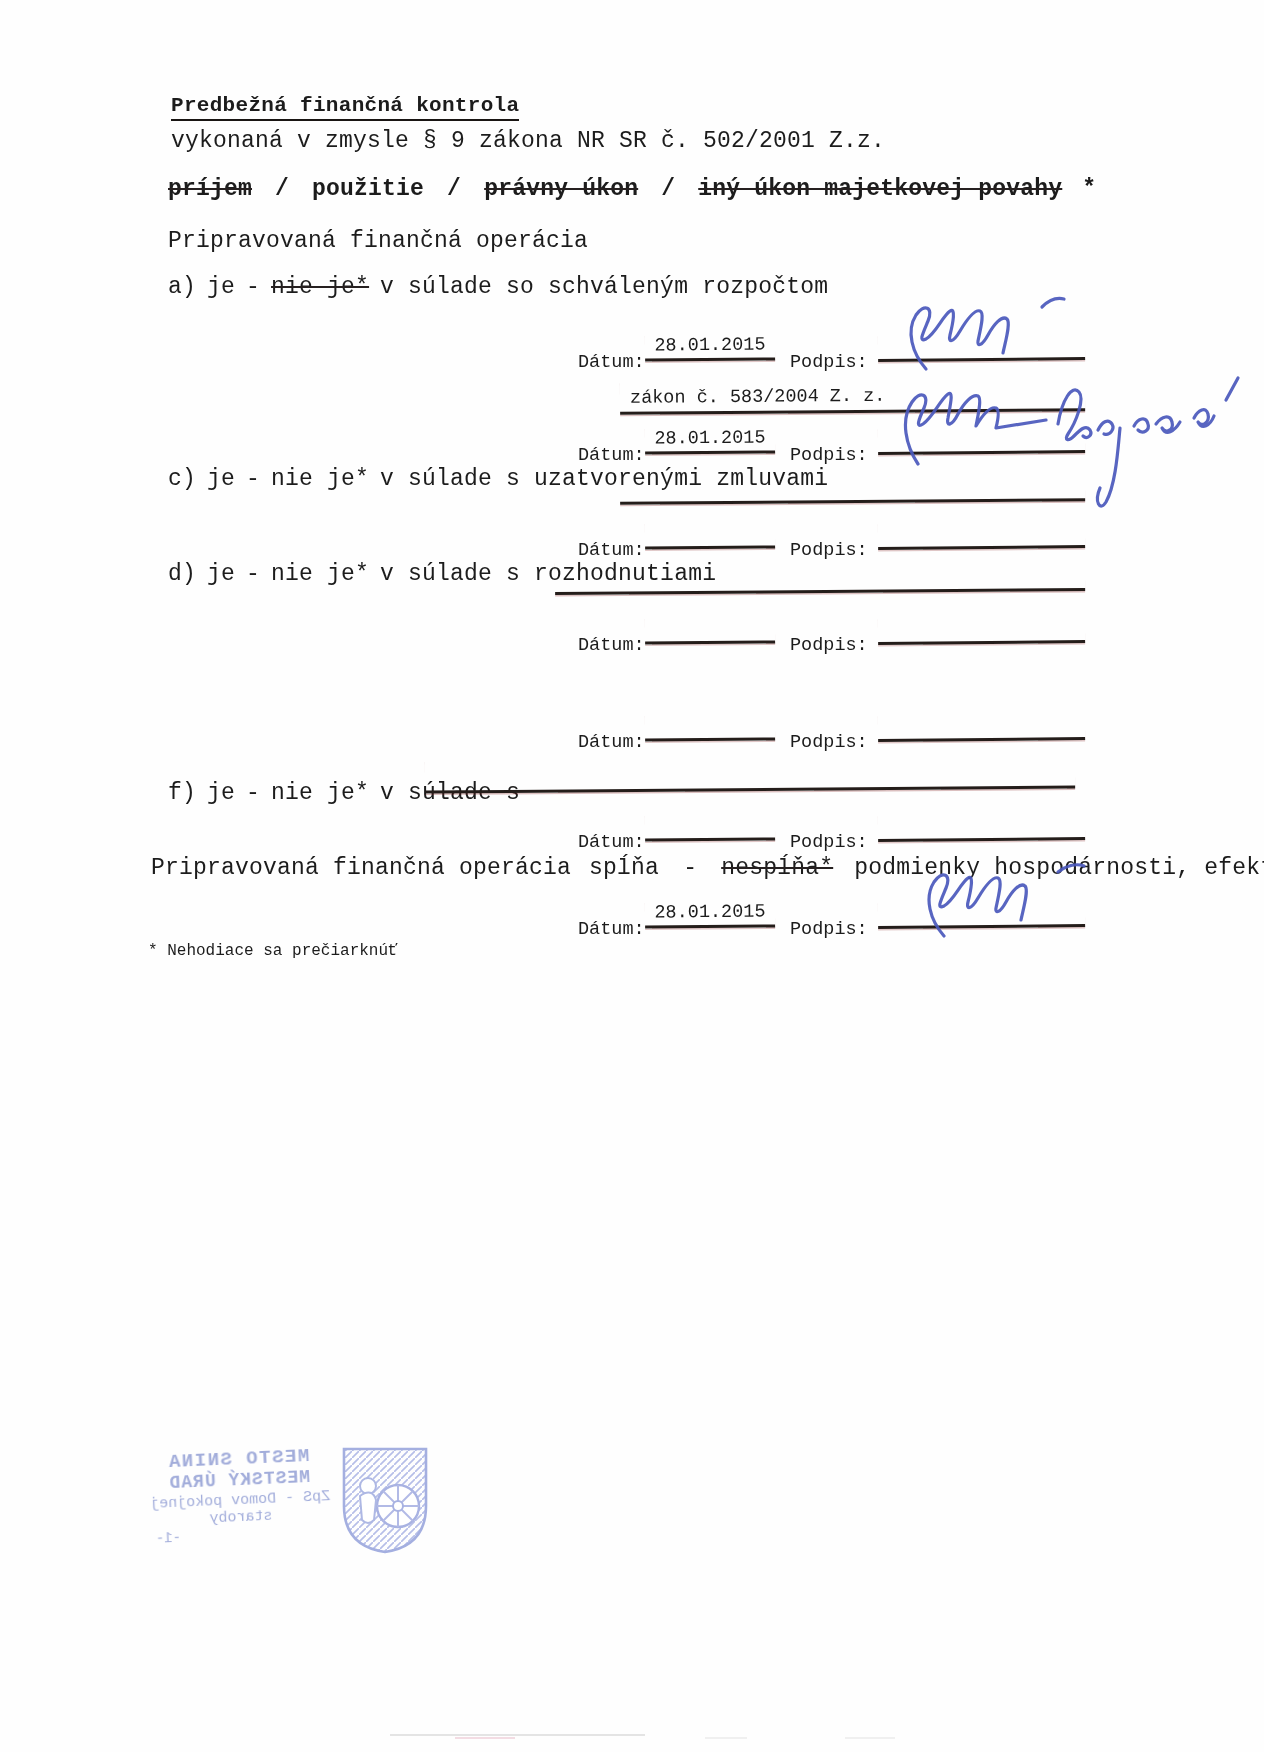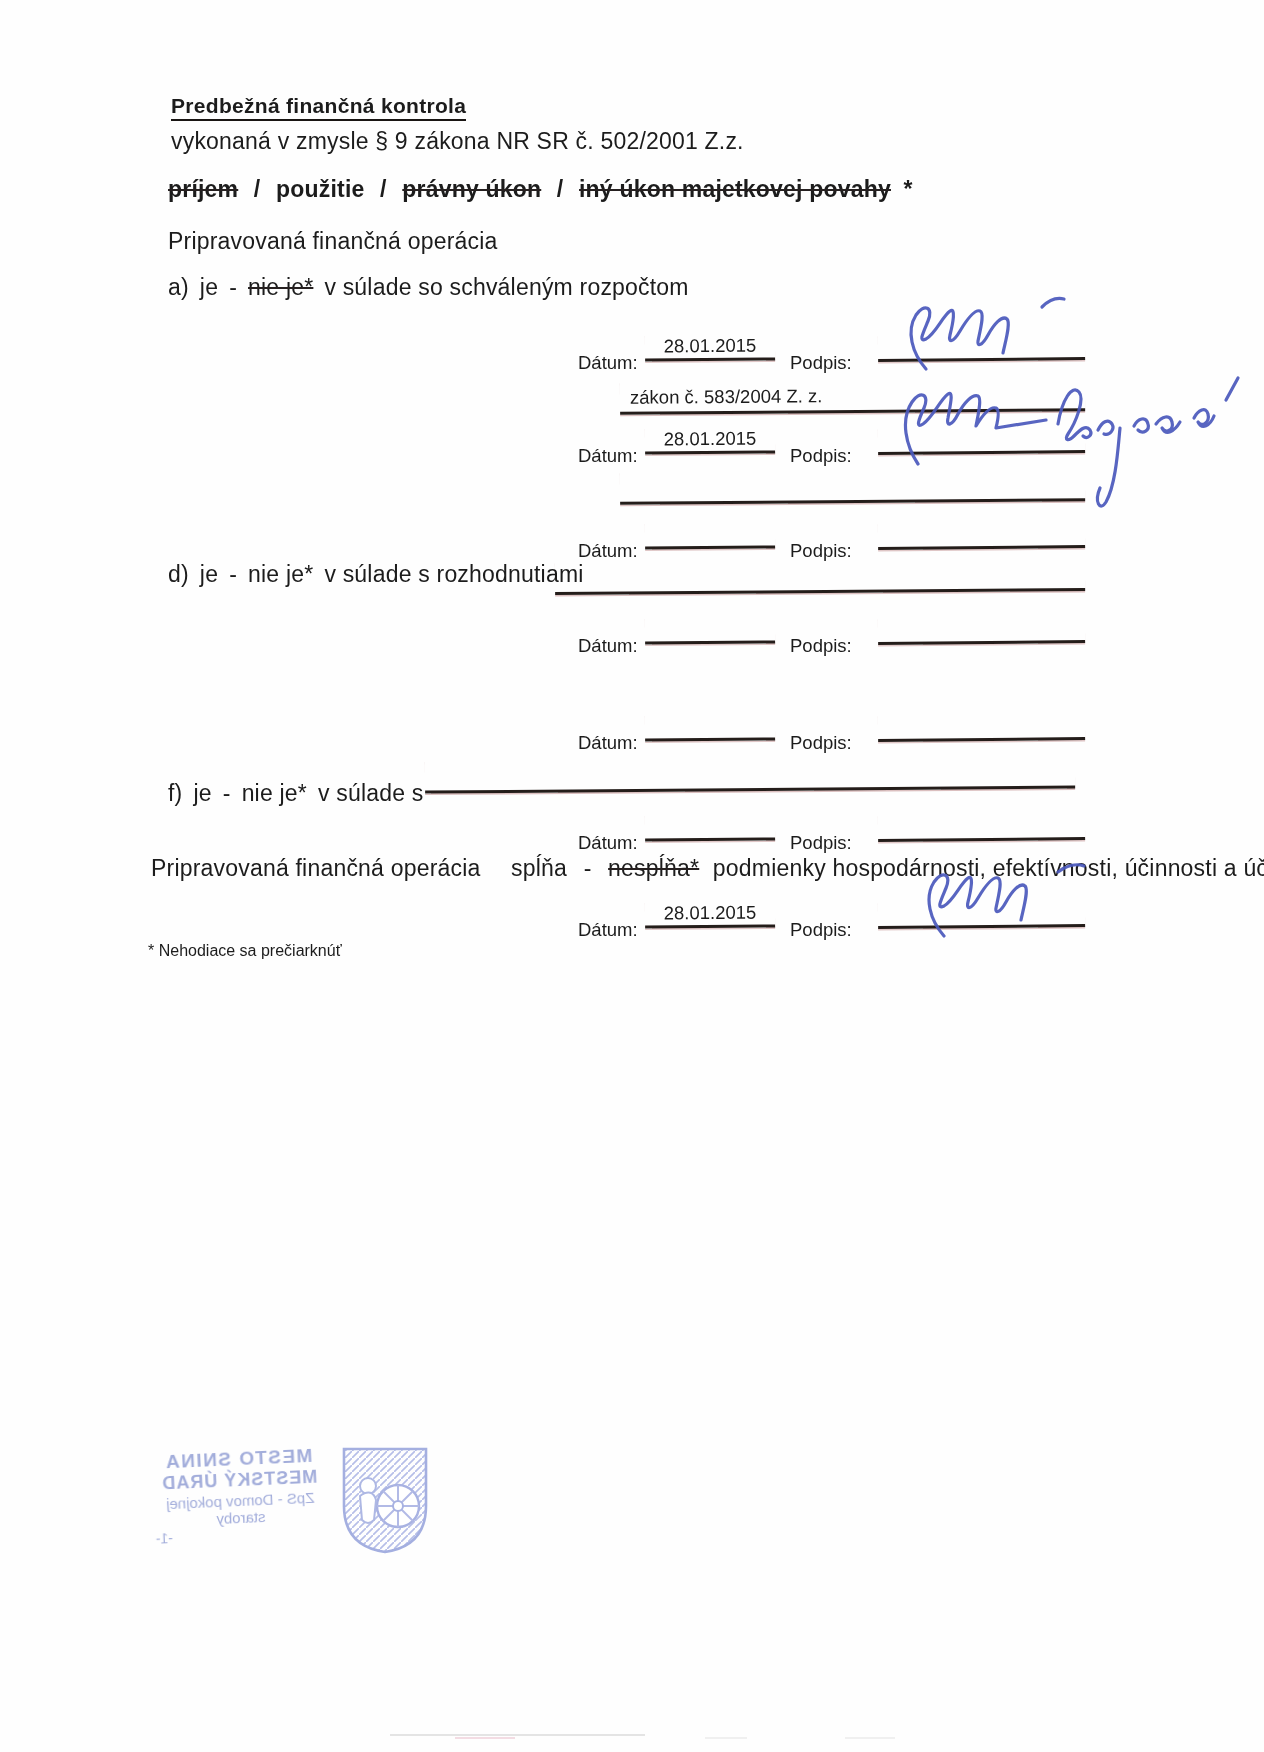--- a/index.html
+++ b/index.html
@@ -1,17 +1,17 @@
 <!DOCTYPE html>
 <html><head>
 <meta charset="utf-8">
 <style>
   html,body{margin:0;padding:0;background:#ffffff;}
   .page{position:relative;width:1264px;height:1752px;background:#fefefe;overflow:hidden;
-        font-family:Liberation Sans, sans-serif;color:#1c1c1c;}
+        font-family:Liberation Mono, monospace;color:#1c1c1c;}
   .abs{position:absolute;}
   .txt{font-size:23px;white-space:nowrap;letter-spacing:.2px;}
   .bold{font-weight:bold;}
   .struck{text-decoration:line-through;text-decoration-thickness:2.4px;text-decoration-color:#262020;}
   .title{font-size:21px;font-weight:bold;border-bottom:2.6px solid #191513;padding-bottom:2px;letter-spacing:.3px;}
   .item-line span{margin-right:11px;}
   .fill-line{border-bottom:3px solid #241d1a;box-shadow:0 1.5px 0 rgba(130,30,30,.28);
              transform:rotate(-0.45deg);}
   .fill-text{position:absolute;left:10px;bottom:3px;font-size:18.5px;white-space:nowrap;}
   .u-line{border-bottom:3px solid #241d1a;box-shadow:0 1.5px 0 rgba(130,30,30,.25);
@@ -85,20 +85,23 @@
       <path d="M170,52 C174,28 184,12 191,20 C197,27 188,50 180,62 C176,68 180,70 186,64 C192,58 198,52 202,58 C205,63 199,68 195,64"></path>
       <path d="M210,58 C214,50 220,46 224,52 C227,57 222,64 216,62"></path>
       <path d="M232,56 C230,76 228,112 218,130 C212,140 206,130 212,116"></path>
       <path d="M246,54 C250,46 258,44 260,52 C262,58 255,63 250,58"></path>
       <path d="M268,52 C274,44 282,42 284,50 C286,58 278,62 274,56 C278,64 286,60 292,50"></path>
       <path d="M306,46 C310,38 318,34 320,42 C322,50 314,56 310,50 C314,58 322,54 326,44"></path>
       <path d="M338,28 L350,6"></path>
     </svg>
   </div>
 
+  <div class="abs txt item-line" style="left:168px;top:466px;">
+    <span>c)</span><span>je</span><span>-</span><span>nie je*</span><span>v súlade s uzatvorenými zmluvami</span>
+  </div>
   <div class="abs fill-line" style="left:620px;top:470px;width:465px;height:30px;">
     <span class="fill-text"></span>
   </div>
 
   <div>
     <div class="abs lbl" style="left:578px;top:524px;">Dátum:</div>
     <div class="abs u-line" style="left:645px;top:522px;width:130px;">
       <span></span>
     </div>
     <div class="abs lbl" style="left:790px;top:524px;">Podpis:</div>
@@ -142,21 +145,21 @@
     <div class="abs lbl" style="left:578px;top:816px;">Dátum:</div>
     <div class="abs u-line" style="left:645px;top:814px;width:130px;">
       <span></span>
     </div>
     <div class="abs lbl" style="left:790px;top:816px;">Podpis:</div>
     <div class="abs u-line" style="left:878px;top:814px;width:207px;"></div>
   </div>
 
   <div class="abs txt" style="left:151px;top:855px;">
     <span>Pripravovaná finančná operácia</span>
-    <span style="margin-left:24px;">spĺňa</span>
+    <span style="margin-left:4px;">spĺňa</span>
     <span style="margin:0 10px;">-</span>
     <span class="struck">nespĺňa*</span>
     <span style="margin-left:7px;">podmienky hospodárnosti, efektívnosti, účinnosti a účelnosti.</span>
   </div>
 
   <div>
     <div class="abs lbl" style="left:578px;top:903px;">Dátum:</div>
     <div class="abs u-line" style="left:645px;top:901px;width:130px;">
       <span>28.01.2015</span>
     </div>

